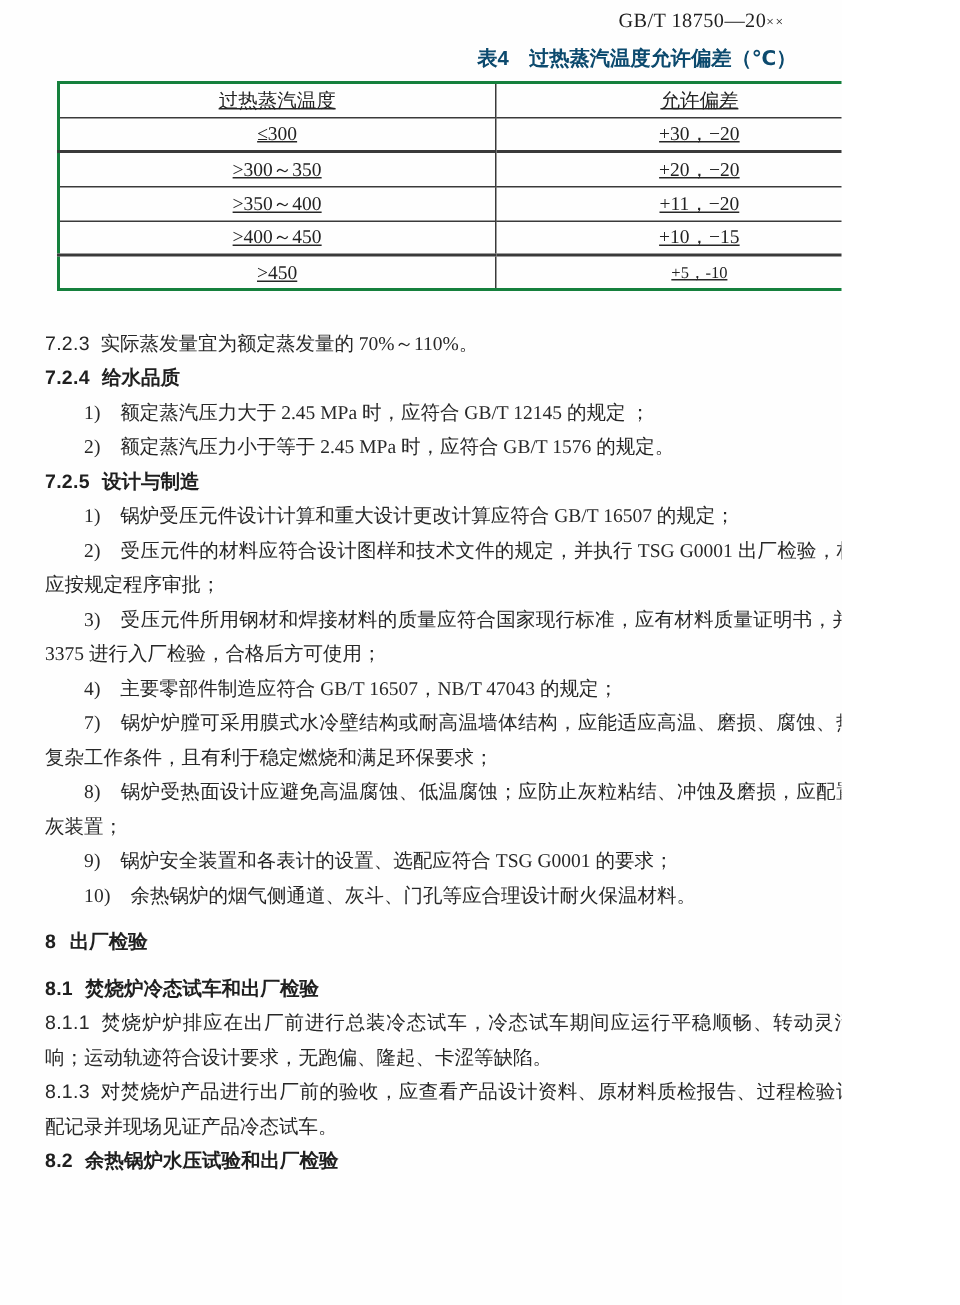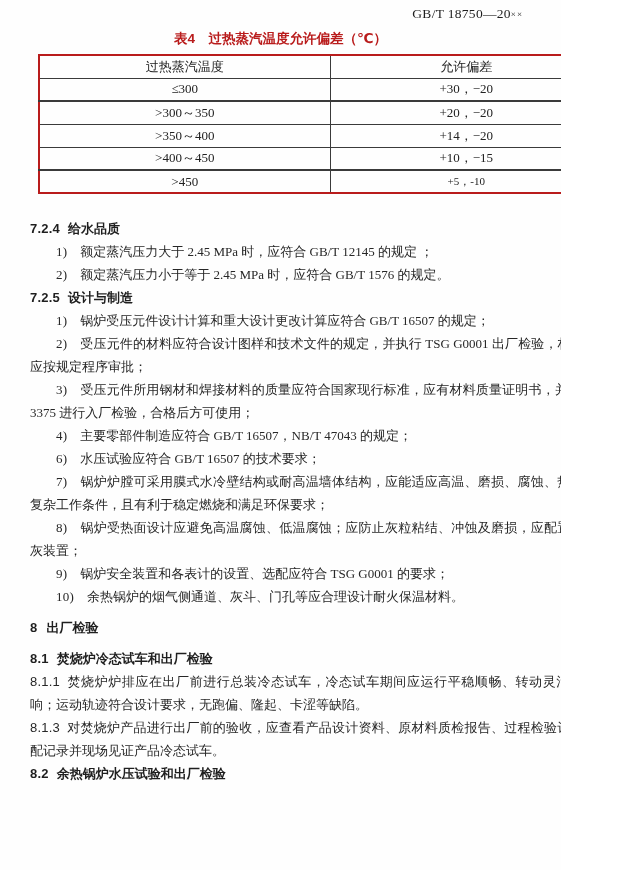--- a/index.html
+++ b/index.html
@@ -19,32 +19,33 @@
   .doc-ref {
     text-align:right;
     font-size:13.5px;
     padding-right:8px;
     color:#1e1e1e;
     letter-spacing:0.3px;
   }
   .doc-ref .suffix { font-size:9px; vertical-align:1px; letter-spacing:1px; }
   .table-caption {
     margin-top:8px;
-    text-align:center;
+    text-align:right;
     font-family:"Liberation Sans","DejaVu Sans",sans-serif;
     font-weight:bold;
     font-size:13.5px;
-    color:#b91c1c;
+    color:#0c4a6e;
   }
   table.dev-table {
     margin:6px 0 0 8px;
     width:564px;
     border-collapse:collapse;
-    border:2px solid #b91c1c;
+    border:2px solid #15803d;
     table-layout:fixed;
+    text-decoration:underline;
   }
   table.dev-table th, table.dev-table td {
     border:1px solid #3a3a3a;
     height:23px;
     text-align:center;
     vertical-align:middle;
     font-weight:normal;
     font-size:13px;
     color:#222;
     padding:0;
@@ -109,54 +110,54 @@
       <tr>
         <td>≤300</td>
         <td>+30，−20</td>
       </tr>
       <tr class="thick-top">
         <td>&gt;300～350</td>
         <td>+20，−20</td>
       </tr>
       <tr>
         <td>&gt;350～400</td>
-        <td>+14，−20</td>
+        <td>+11，−20</td>
       </tr>
       <tr>
         <td>&gt;400～450</td>
         <td>+10，−15</td>
       </tr>
       <tr class="thick-top">
         <td>&gt;450</td>
         <td class="small-val">+5，-10</td>
       </tr>
     </tbody>
   </table>
 
   <div class="body-text">
 
+    <p class="p-clause"><span class="num">7.2.3</span><span>实际蒸发量宜为额定蒸发量的 70%～110%。</span></p>
 
     <p class="p-heading"><span class="num">7.2.4</span><span>给水品质</span></p>
 
     <p class="p-item"><span class="num">1)</span><span>额定蒸汽压力大于 2.45 MPa 时，应符合 GB/T 12145 的规定 ；</span></p>
 
     <p class="p-item"><span class="num">2)</span><span>额定蒸汽压力小于等于 2.45 MPa 时，应符合 GB/T 1576 的规定。</span></p>
 
     <p class="p-heading"><span class="num">7.2.5</span><span>设计与制造</span></p>
 
     <p class="p-item"><span class="num">1)</span><span>锅炉受压元件设计计算和重大设计更改计算应符合 GB/T 16507 的规定；</span></p>
 
     <p class="p-item"><span class="num">2)</span><span>受压元件的材料应符合设计图样和技术文件的规定，并执行 TSG G0001 出厂检验，材料代用应按规定程序审批；</span></p>
 
     <p class="p-item"><span class="num">3)</span><span>受压元件所用钢材和焊接材料的质量应符合国家现行标准，应有材料质量证明书，并按 JB/T 3375 进行入厂检验，合格后方可使用；</span></p>
 
     <p class="p-item"><span class="num">4)</span><span>主要零部件制造应符合 GB/T 16507，NB/T 47043 的规定；</span></p>
 
 
-    <p class="p-item"><span class="num">6)</span><span>水压试验应符合 GB/T 16507 的技术要求；</span></p>
 
     <p class="p-item"><span class="num">7)</span><span>锅炉炉膛可采用膜式水冷壁结构或耐高温墙体结构，应能适应高温、磨损、腐蚀、热膨胀等复杂工作条件，且有利于稳定燃烧和满足环保要求；</span></p>
 
     <p class="p-item"><span class="num">8)</span><span>锅炉受热面设计应避免高温腐蚀、低温腐蚀；应防止灰粒粘结、冲蚀及磨损，应配置清渣除灰装置；</span></p>
 
     <p class="p-item"><span class="num">9)</span><span>锅炉安全装置和各表计的设置、选配应符合 TSG G0001 的要求；</span></p>
 
     <p class="p-item"><span class="num">10)</span><span>余热锅炉的烟气侧通道、灰斗、门孔等应合理设计耐火保温材料。</span></p>
 
     <p class="p-chapter"><span class="num">8</span><span>出厂检验</span></p>

